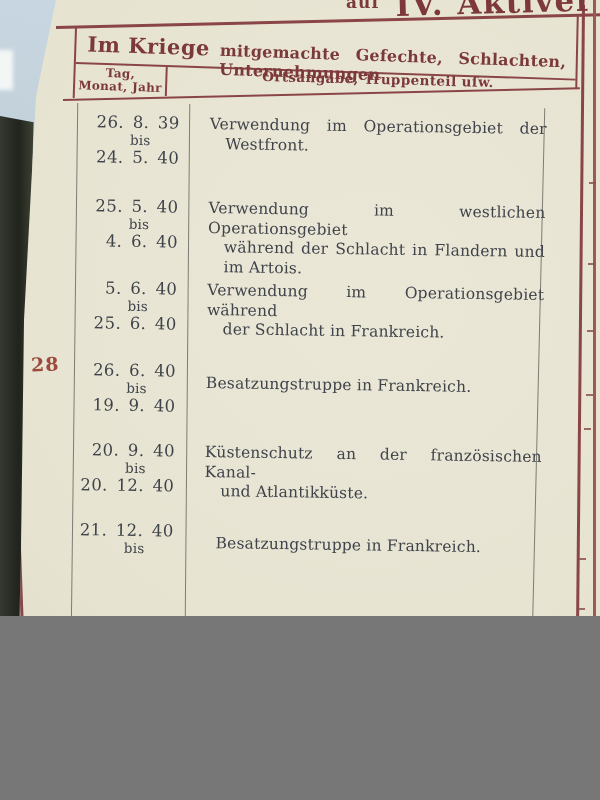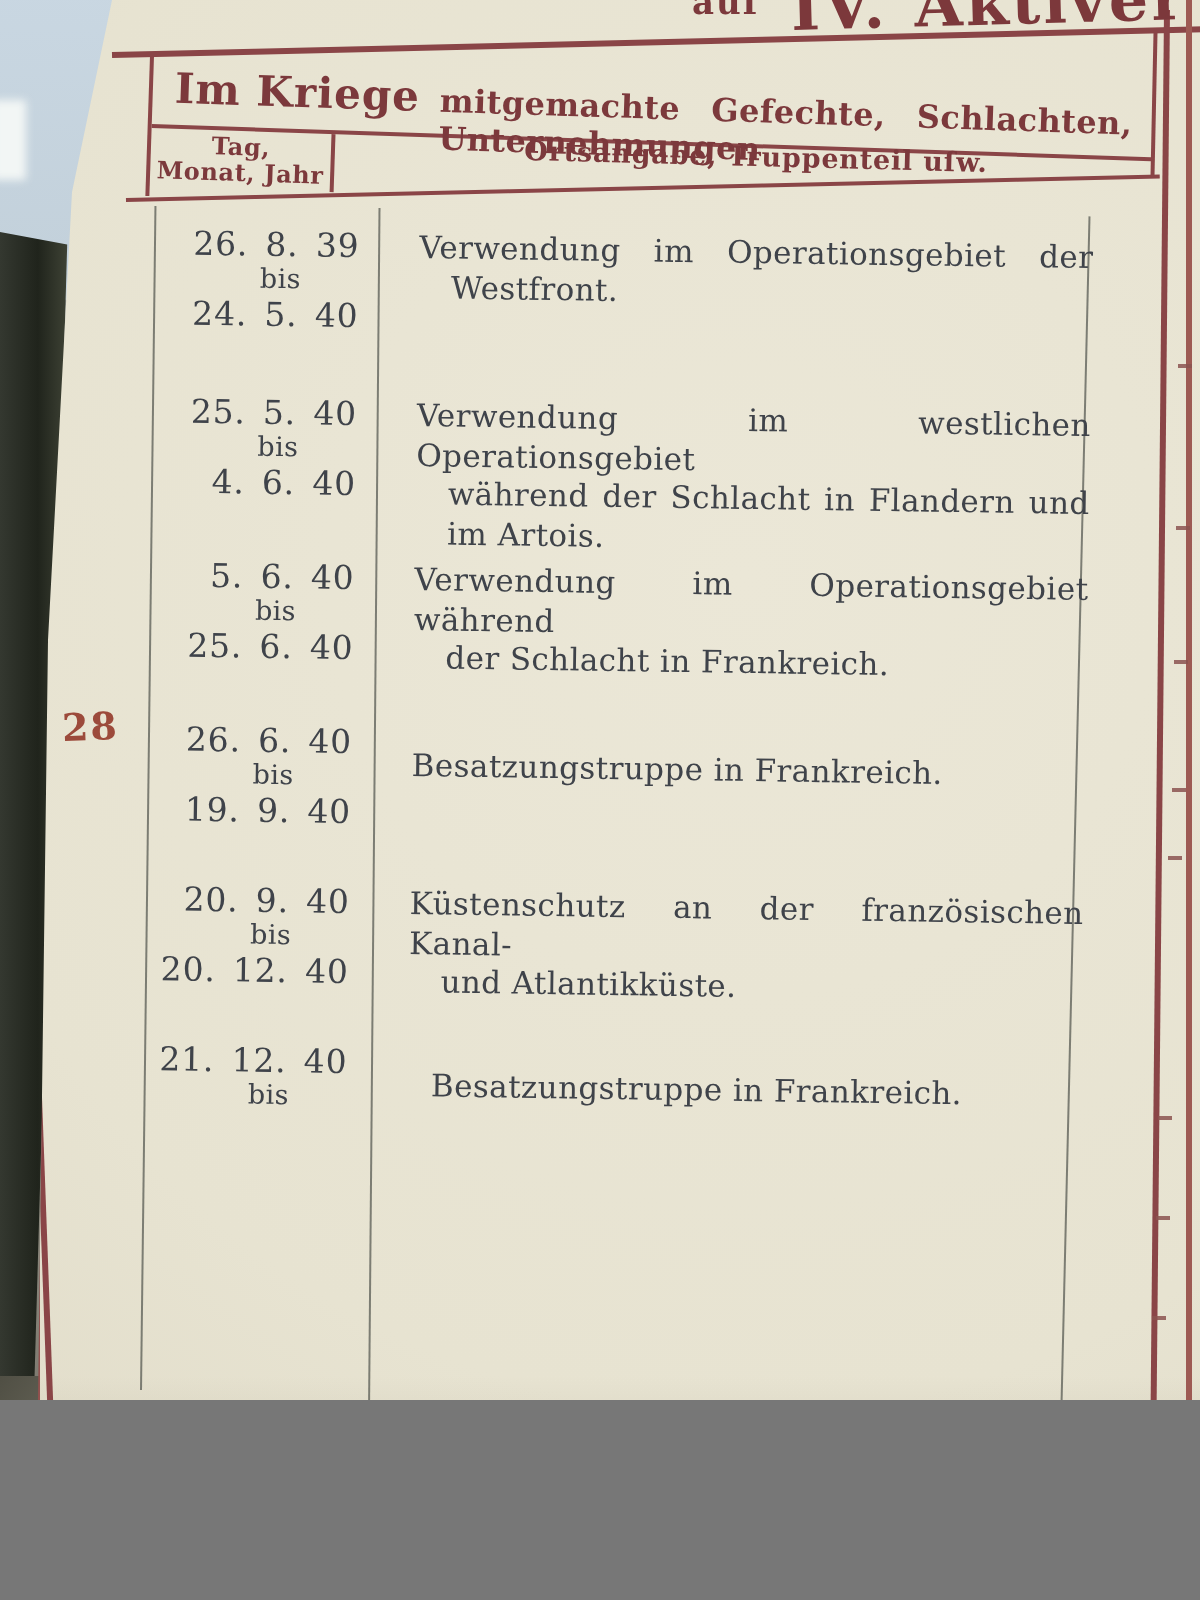--- a/index.html
+++ b/index.html
@@ -1,16 +1,16 @@
 <!DOCTYPE html>
 <html><head>
 <meta charset="utf-8">
 <style>
   html,body{margin:0;padding:0;background:#777;}
-  .scene{position:relative;width:600px;height:700px;overflow:hidden;
+  .scene{position:relative;width:600px;height:616px;overflow:hidden;
     background:linear-gradient(180deg,#aeb9c0 0%,#a7a49a 38%,#9c988b 72%,#868378 92%,#7d7a70 100%);
     font-family:"DejaVu Serif", serif;text-decoration:underline;}
   .bg-blue{position:absolute;left:-8px;top:-8px;width:80px;height:158px;
     background:linear-gradient(180deg,#c9d7e2,#c2d0da);transform:rotate(2deg);}
   .bg-sliver{position:absolute;left:-4px;top:50px;width:17px;height:40px;background:#f2f6f5;filter:blur(2px);}
   .book-edge{position:absolute;left:0;top:116px;width:42px;height:624px;
     background:linear-gradient(90deg,#343830,#20241c 45%,#3c4033 78%,#6d6d5f);
     clip-path:polygon(0 0,80% 1%,38% 99%,0 100%);}
   .corner-shadow{position:absolute;left:0;top:688px;width:80px;height:112px;
     background:linear-gradient(125deg,#504f44 0%,#767467 55%,rgba(120,118,106,0) 85%);}

